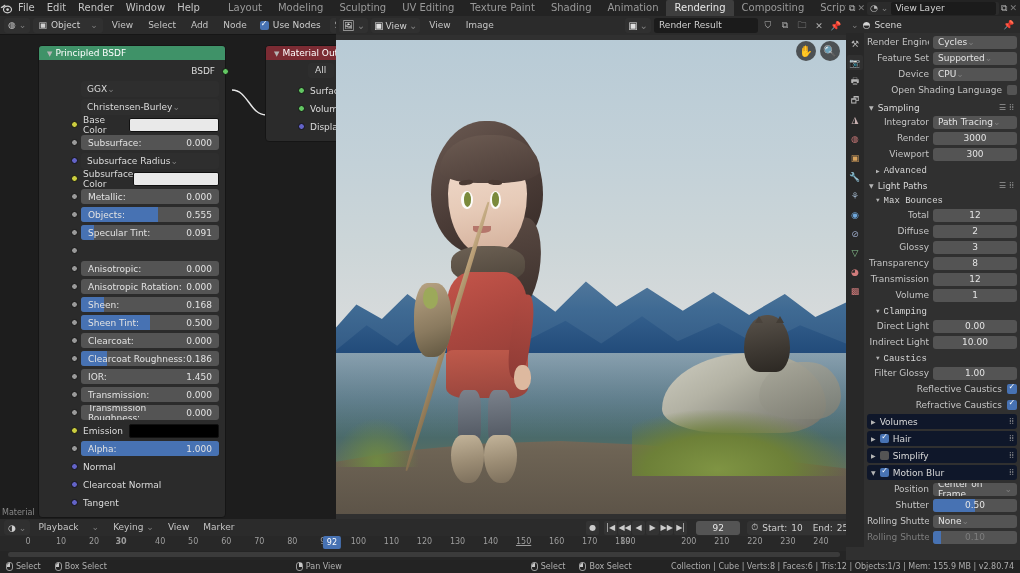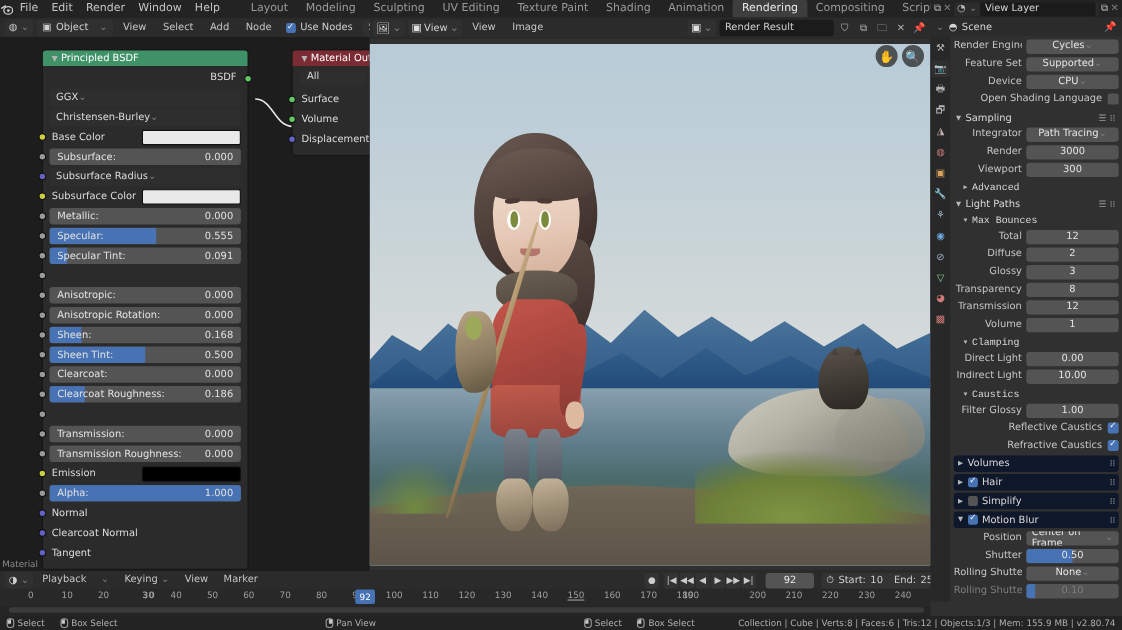--- a/index.html
+++ b/index.html
@@ -48,21 +48,21 @@
   .node-canvas .bottom-label{ position:absolute; left:2px; bottom:2px; font-size:8px; color:#8a8a8a;}
 
   
   .node{ position:absolute; background:#2b2b2b; border-radius:4px; border:1px solid #151515; }
   .node-head{ height:14px; line-height:14px; border-radius:3px 3px 0 0; padding-left:8px; font-size:9px; color:#fff;}
   .node-head .tri{ font-size:7px; margin-right:3px;}
   #bsdf-node{ left:38px; top:10px; width:188px; }
   #bsdf-node .node-head{ background:#3f9268; }
   #out-node{ left:265px; top:10px; width:76px; }
   #out-node .node-head{ background:#7b2b33; }
-  .node-body{ padding:3px 6px 5px 6px; }
+  .node-body{ padding:3px 6px 5px 6px;margin-left:36px; }
   .row{ position:relative; height:17px; margin-bottom:1px; display:flex; align-items:center;}
   .sockrow{ }
   .sock{ position:absolute; width:7px; height:7px; border-radius:50%; border:1px solid #111; top:5px;}
   .sock.left{ left:-10px; }
   .sock.right{ right:-10px; }
   .s-yellow{ background:#ccce3f;} .s-grey{ background:#9a9a9a;} .s-purple{ background:#6363c7;}
   .s-green{ background:#63c763;}
   .fld{ flex:1; height:15px; background:#545454; border-radius:3px; display:flex; align-items:center;
         justify-content:space-between; padding:0 7px; font-size:9px; color:#e2e2e2; position:relative; overflow:hidden;}
   .fld .lab{ position:relative; z-index:2;}
@@ -190,21 +190,21 @@
            display:flex; flex-direction:column; align-items:center; padding-top:3px; gap:4px;}
   .tabico{ width:16px; height:15px; display:flex; align-items:center; justify-content:center; font-size:9px; color:#b6b6b6; border-radius:2px;}
   .tabico.active{ background:#303030; color:#e8e8e8;}
   .panel-hdr{ height:15px; display:flex; align-items:center; gap:4px; font-size:9px; color:#d8d8d8; padding-left:2px;}
   .panel-hdr.box{ background:#0f172a; border-radius:3px; margin-bottom:2px; padding-left:4px;}
   .tri{ font-size:6px; color:#b5b5b5;}
   .prow{ display:flex; align-items:center; height:14px; margin-bottom:2px; gap:4px;}
   .plabel{ font-size:9px; color:#c4c4c4; text-align:right; flex:0 0 62px; white-space:nowrap; overflow:hidden;}
   .pval{ flex:1; height:13px; background:#545454; border-radius:3px; font-size:9px; color:#e4e4e4;
          display:flex; align-items:center; justify-content:center; position:relative; overflow:hidden;}
-  .pval.dd{ justify-content:center; padding:0 5px; background:#545454;}
+  .pval.dd{ justify-content:flex-start; padding:0 5px; background:#545454;}
   .pval .fill{ position:absolute; left:0; top:0; bottom:0; background:#4772b3;}
   .pval span{ position:relative; z-index:2;}
   .prow.cbrow{ justify-content:flex-end; gap:5px;}
   .pcheck{ width:10px; height:10px; border-radius:2px; background:#4772b3; position:relative;}
   .pcheck:after{ content:"✓"; position:absolute; left:1.5px; top:-2.5px; font-size:8px; color:#fff;}
   .pcheck.off{ background:#545454;} .pcheck.off:after{content:"";}
   .sub{ padding-left:9px;font-family:Liberation Mono, monospace; }
   .listico{ margin-left:auto; display:flex; gap:3px; padding-right:3px; color:#9a9a9a; font-size:8px;}
   .disabled{ color:#7d7d7d;}
 
@@ -386,21 +386,21 @@
             <span class="fill" style="width:0%"></span>
             <span class="lab">Metallic:</span>
             <span class="val">0.000</span>
           </div>
         </div>
 
         <div class="row sockrow">
           <span class="sock left s-grey"></span>
           <div class="fld">
             <span class="fill" style="width:55.5%"></span>
-            <span class="lab">Specular:</span>
+            <span class="lab">Objects:</span>
             <span class="val">0.555</span>
           </div>
         </div>
 
         <div class="row sockrow">
           <span class="sock left s-grey"></span>
           <div class="fld">
             <span class="fill" style="width:9.1%"></span>
             <span class="lab">Specular Tint:</span>
             <span class="val">0.091</span>
@@ -460,20 +460,24 @@
           <span class="sock left s-grey"></span>
           <div class="fld">
             <span class="fill" style="width:18.6%"></span>
             <span class="lab">Clearcoat Roughness:</span>
             <span class="val">0.186</span>
           </div>
         </div>
 
         <div class="row sockrow">
           <span class="sock left s-grey"></span>
+          <div class="fld">
+            <span class="lab">IOR:</span>
+            <span class="val">1.450</span>
+          </div>
         </div>
 
         <div class="row sockrow">
           <span class="sock left s-grey"></span>
           <div class="fld">
             <span class="fill" style="width:0%"></span>
             <span class="lab">Transmission:</span>
             <span class="val">0.000</span>
           </div>
         </div>
@@ -643,21 +647,21 @@
         <div class="tick" style="left: 457.52px;">130</div>
         <div class="tick" style="left: 424.48px;">120</div>
         <div class="tick" style="left: 391.44px;">110</div>
         <div class="tick" style="left: 358.4px;">100</div>
         <div class="tick" style="left: 325.36px;">90</div>
         <div class="tick" style="left: 292.32px;">80</div>
         <div class="tick" style="left: 259.28px;">70</div>
         <div class="tick" style="left: 226.24px;">60</div>
         <div class="tick" style="left: 193.2px;">50</div>
         <div class="tick" style="left: 160.16px;">40</div>
-        <div class="tick" style="left: 135px; font-weight: bold;">30</div>
+        <div class="tick" style="left: 121px; font-weight: bold;">30</div>
         <div class="tick" style="left: 94.08px;">20</div>
         <div class="tick" style="left: 61.04px;">10</div>
         <div class="tick" style="left: 28px;">0</div>
       <div class="playhead" id="tl-playhead" style="left: 331.968px;">92</div>
     </div>
     <div class="scrollbar"></div>
   </div>
 
   <div class="props">
     <div class="props-top">

